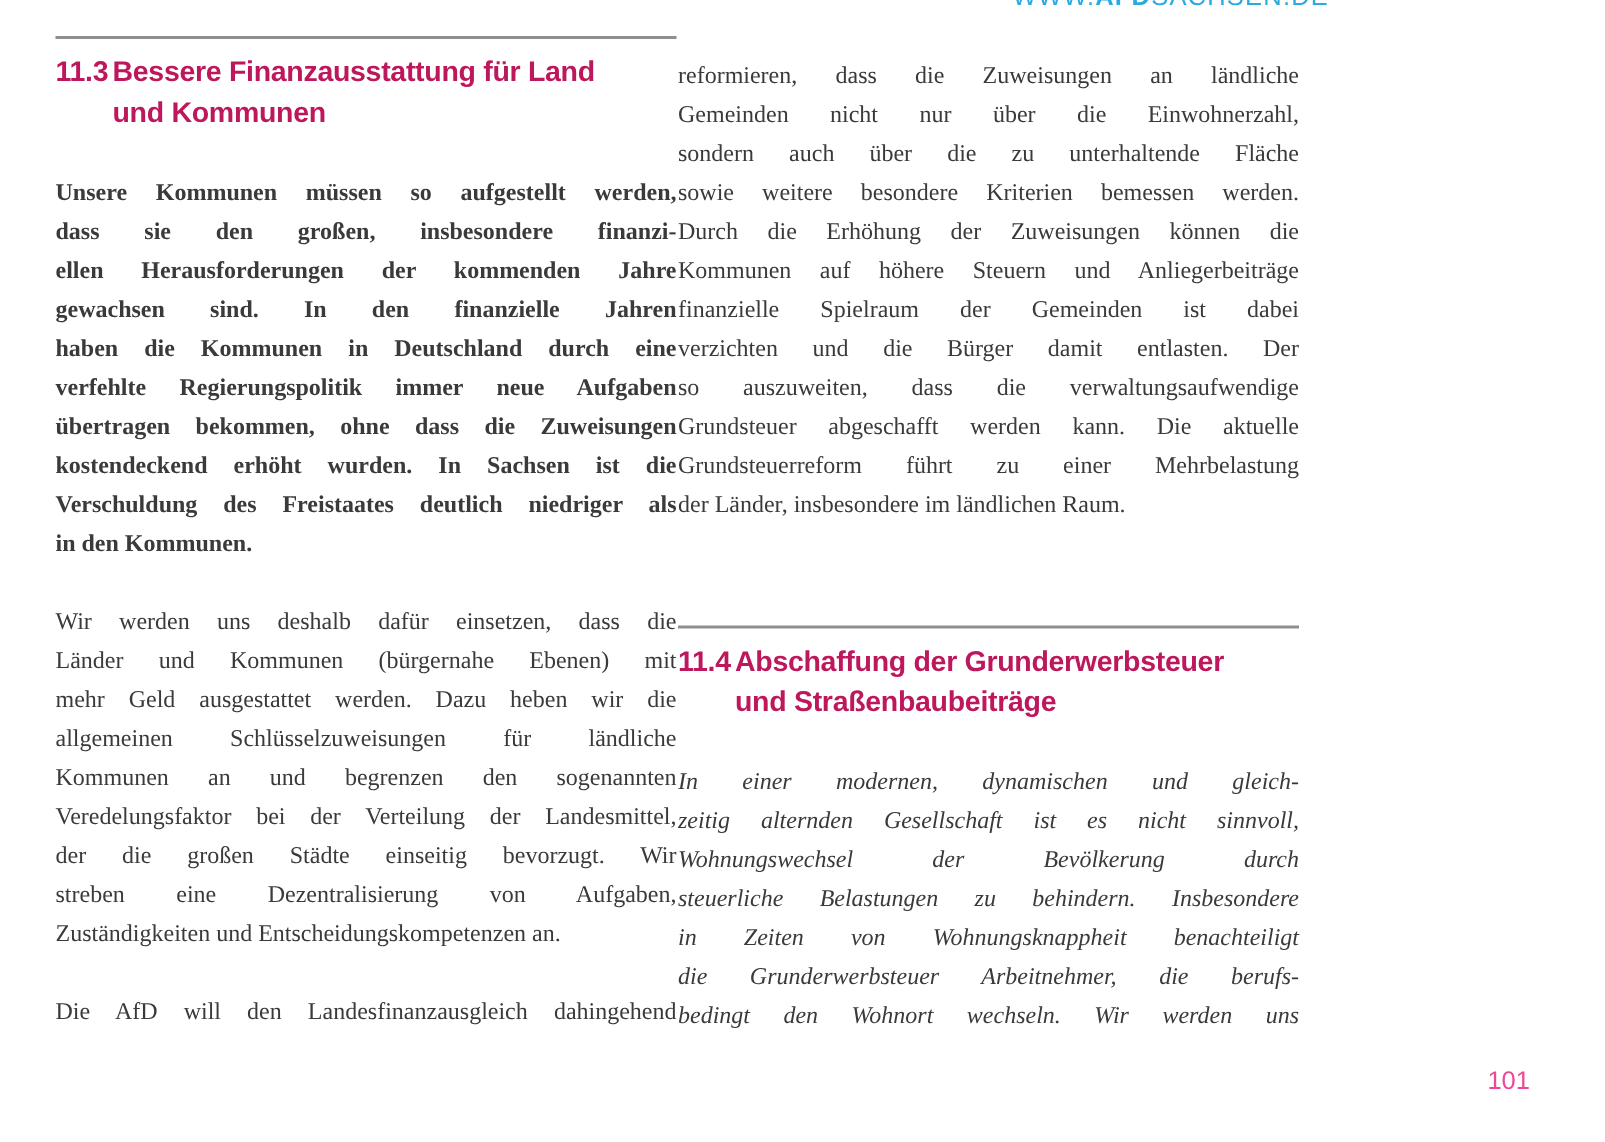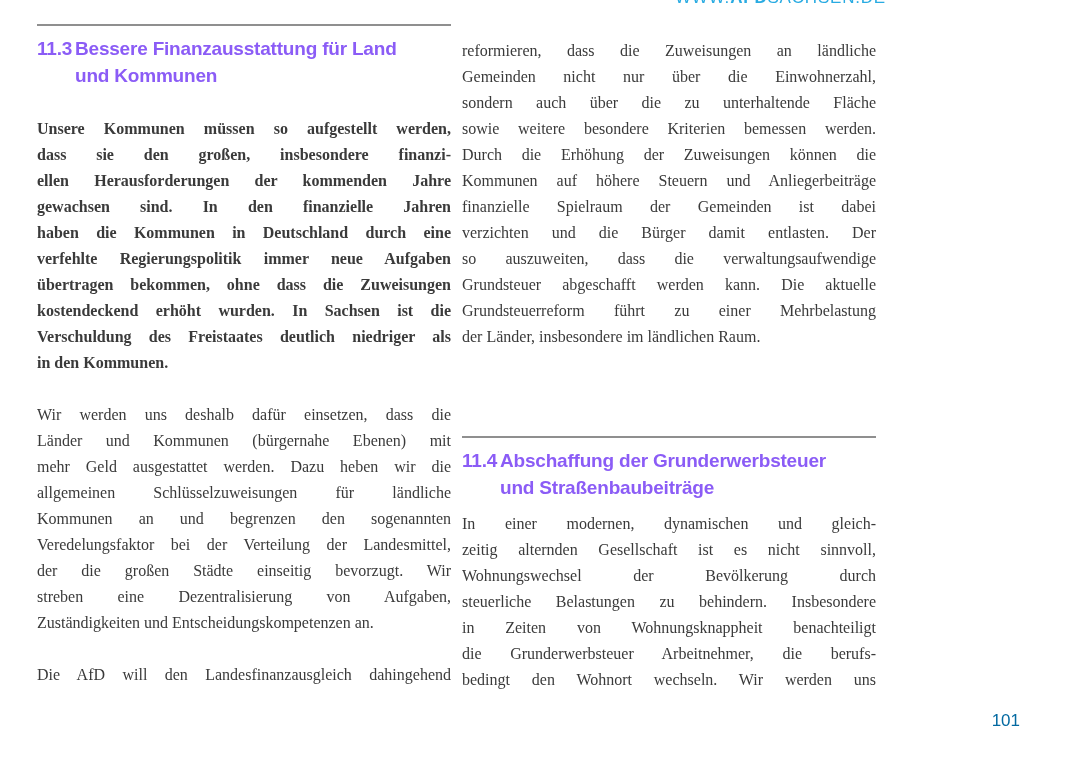--- a/index.html
+++ b/index.html
@@ -28,36 +28,36 @@
   .site-url .brand { font-weight: 700; }
 
   
   .col {
     position: absolute;
     top: 0;
     width: 414px;
     height: 761px;
   }
   .col-left  { left: 37px; }
-  .col-right { left: 462px; }
+  .col-right { left: 452px; }
 
   
   .hblock .rule {
     height: 2px;
     background: #8f8f8f;
   }
   .heading {
     display: flex;
     margin-top: 9px;
     font-family: "Liberation Sans", sans-serif;
     font-weight: 700;
     font-size: 19px;
     line-height: 27px;
     letter-spacing: -0.2px;
-    color: #8b5cf6;
+    color: #be185d;
   }
   .heading .hnum { flex: none; width: 38px; }
   .heading .htext { flex: 1; }
 
   
   .para {
     font-family: "Liberation Serif", "DejaVu Serif", serif;
     font-size: 16px;
     line-height: 26px;
     color: #3a3a3a;
@@ -70,21 +70,21 @@
   .line.last { text-align-last: left; }
 
   
   .page-number {
     position: absolute;
     top: 711px;
     right: 50px;
     font-family: "Liberation Sans", sans-serif;
     font-size: 17px;
     line-height: 20px;
-    color: #0369a1;
+    color: #ec4899;
   }
 </style>
 </head>
 <body>
 
 <div class="page">
 
   <div class="site-url">
     <span>WWW.</span><span class="brand">AFD</span><span>SACHSEN.DE</span>
   </div>
@@ -135,31 +135,31 @@
         <div class="line">sowie weitere besondere Kriterien bemessen werden.</div>
         <div class="line">Durch die Erhöhung der Zuweisungen können die</div>
         <div class="line">Kommunen auf höhere Steuern und Anliegerbeiträge</div>
         <div class="line">finanzielle Spielraum der Gemeinden ist dabei</div>
         <div class="line">verzichten und die Bürger damit entlasten. Der</div>
         <div class="line">so auszuweiten, dass die verwaltungsaufwendige</div>
         <div class="line">Grundsteuer abgeschafft werden kann. Die aktuelle</div>
         <div class="line">Grundsteuerreform führt zu einer Mehrbelastung</div>
         <div class="line last">der Länder, insbesondere im ländlichen Raum.</div>
       </div>
-      <div class="hblock" style="margin-top: 86px;">
+      <div class="hblock" style="margin-top: 67px;">
         <div class="rule"></div>
         <div class="heading">
           <span class="hnum">11.4</span>
           <span class="htext">
             <div>Abschaffung der Grunderwerbsteuer</div>
             <div>und Straßenbaubeiträge</div>
           </span>
         </div>
       </div>
-      <div class="para" style="margin-top: 10px;">
+      <div class="para" style="margin-top: 27px; font-style: italic;">
         <div class="line">In einer modernen, dynamischen und gleich-</div>
         <div class="line">zeitig alternden Gesellschaft ist es nicht sinnvoll,</div>
         <div class="line">Wohnungswechsel der Bevölkerung durch</div>
         <div class="line">steuerliche Belastungen zu behindern. Insbesondere</div>
         <div class="line">in Zeiten von Wohnungsknappheit benachteiligt</div>
         <div class="line">die Grunderwerbsteuer Arbeitnehmer, die berufs-</div>
         <div class="line">bedingt den Wohnort wechseln. Wir werden uns</div>
       </div>
     </div>
 

